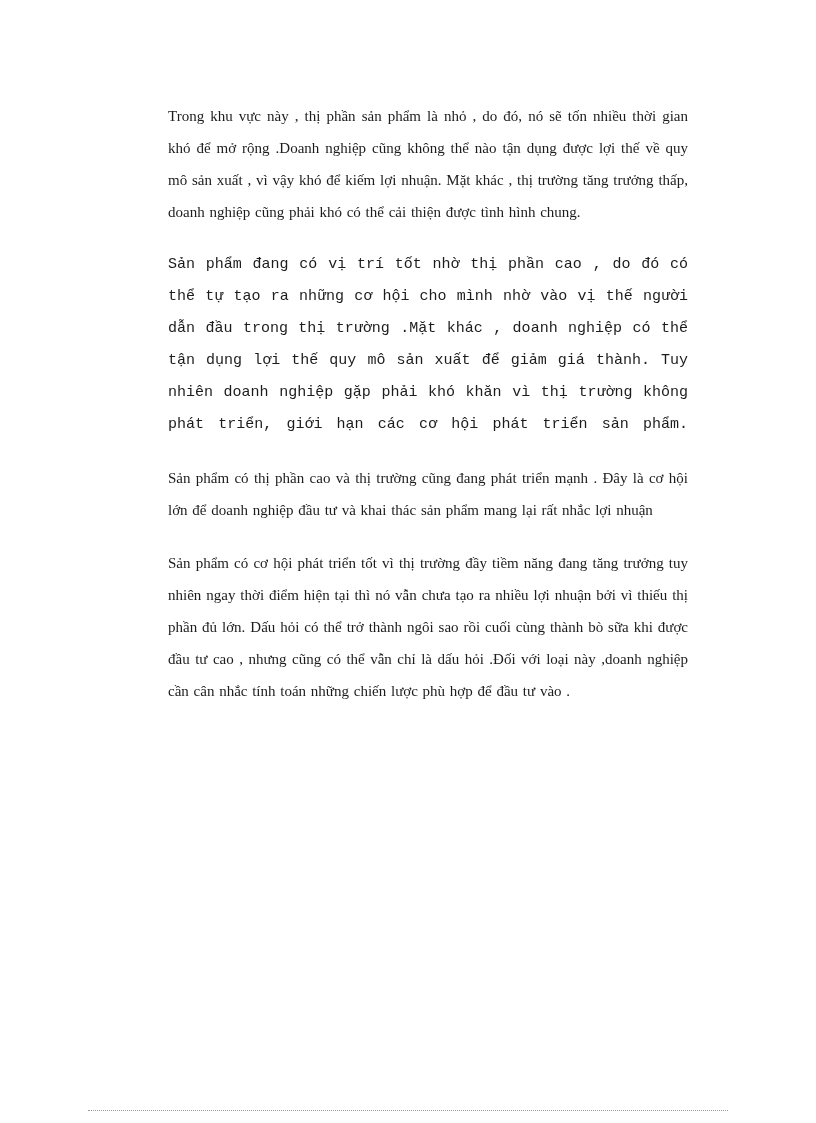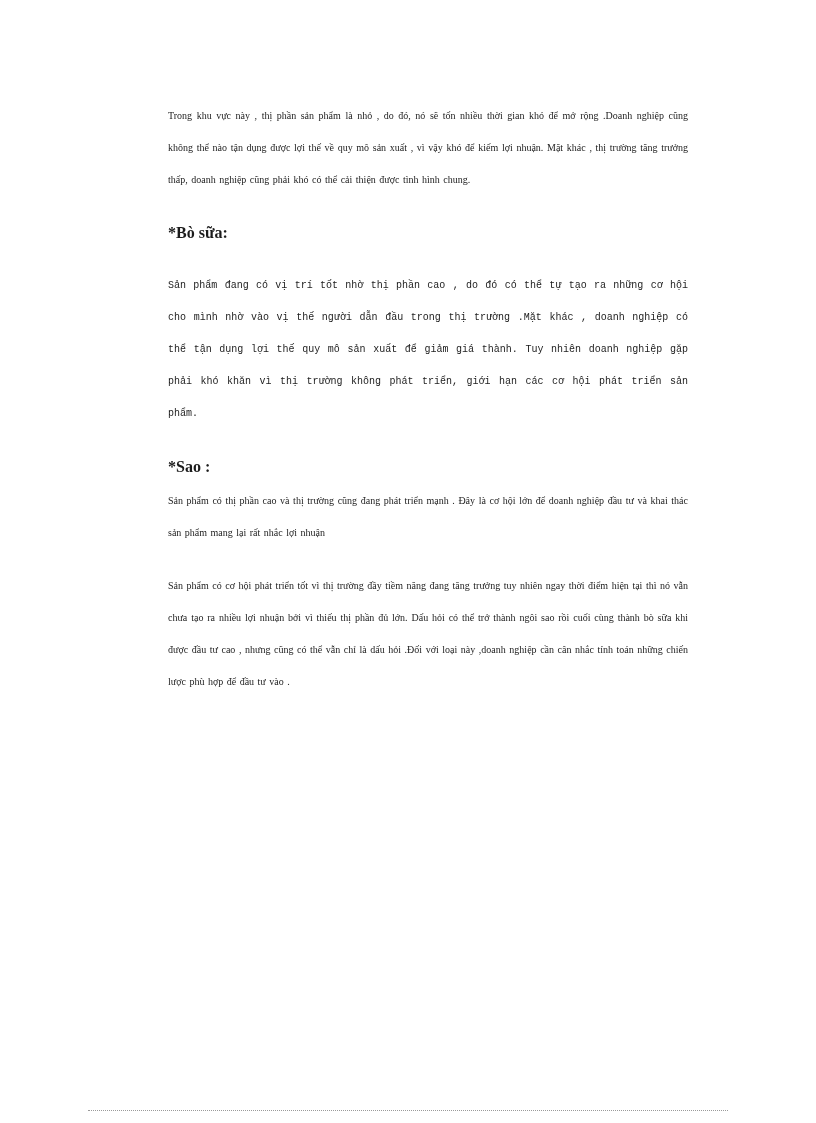--- a/index.html
+++ b/index.html
@@ -16,21 +16,21 @@
     color: #1c1c1c;
     overflow: hidden;
   }
   .content {
     position: absolute;
     left: 168px;
     top: 100px;
     width: 520px;
   }
   .body-para {
-    font-size: 10px;
+    font-size: 15px;
     line-height: 32px;
     text-align: justify;
     margin: 0 0 21px 0;
     word-spacing: 1px;
   }
   .body-para.justify-last {
     text-align-last: justify;
     font-family: Liberation Mono, monospace;
   }
   .heading {
@@ -52,25 +52,23 @@
   }
 </style>
 </head>
 <body>
 
 <div class="page">
   <div class="content">
 
     <p class="body-para">Trong khu vực này , thị phần sản phẩm là nhỏ , do đó, nó sẽ tốn nhiều thời gian khó để mở rộng .Doanh nghiệp cũng không thể nào tận dụng được lợi thế  về quy mô sản xuất , vì vậy khó để kiếm lợi nhuận.  Mặt khác , thị trường tăng trưởng thấp, doanh nghiệp cũng phải khó có thể cải thiện được tình hình chung.</p>
 
-    <p class="heading">*Bò sữa:</p>
 
     <p class="body-para justify-last">Sản phẩm đang có vị trí tốt nhờ thị phần  cao , do đó có thể tự tạo ra những cơ hội cho mình nhờ vào vị thế người dẫn đầu trong thị trường .Mặt khác , doanh nghiệp có thể tận dụng lợi thế quy mô sản xuất để giảm giá thành. Tuy nhiên doanh nghiệp gặp phải khó khăn vì thị trường không phát triển, giới hạn các cơ hội phát triển sản phẩm.</p>
 
-    <p class="heading tight">*Sao :</p>
 
     <p class="body-para">Sản phẩm có thị phần  cao và thị trường cũng đang phát triển mạnh . Đây là cơ hội lớn để doanh nghiệp đầu tư và khai thác sản phẩm mang lại rất nhắc lợi nhuận</p>
 
 
     <p class="body-para">Sản phẩm  có cơ hội phát triển tốt vì thị trường đầy tiềm năng đang tăng trưởng tuy nhiên ngay thời điểm hiện tại thì nó vẫn chưa tạo ra nhiều lợi nhuận bởi vì thiếu thị phần đủ lớn. Dấu hỏi có  thể trở thành ngôi sao rồi cuối cùng thành bò sữa khi được đầu tư cao , nhưng cũng có thể vẫn chỉ là dấu hỏi .Đối với loại này ,doanh nghiệp cần cân nhắc tính toán những chiến lược phù hợp để đầu tư vào .</p>
 
   </div>
 
   <div class="footer-rule"></div>
 </div>

